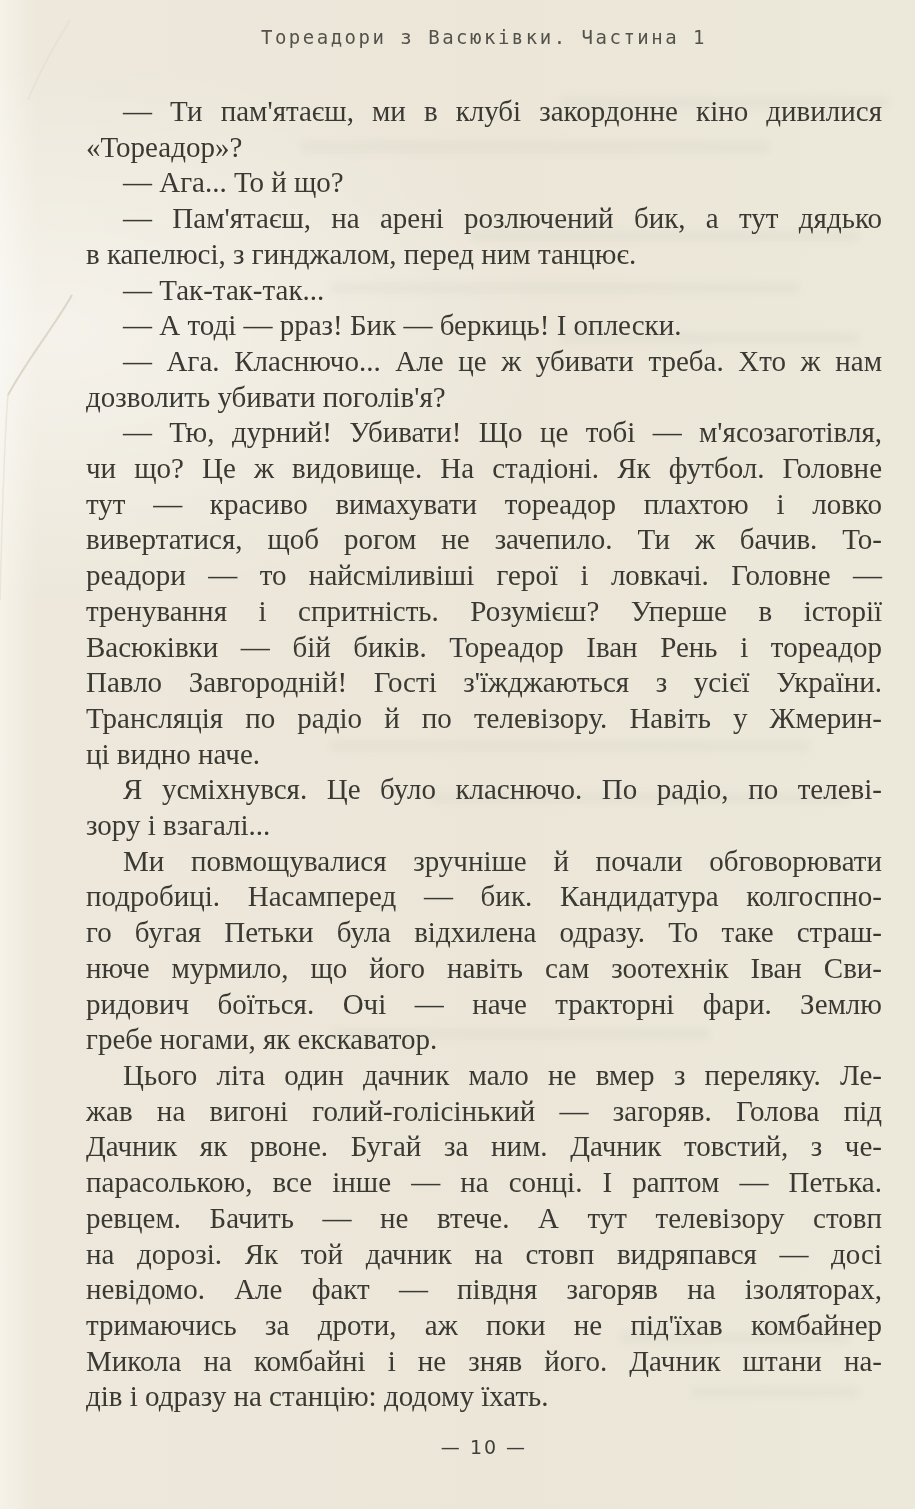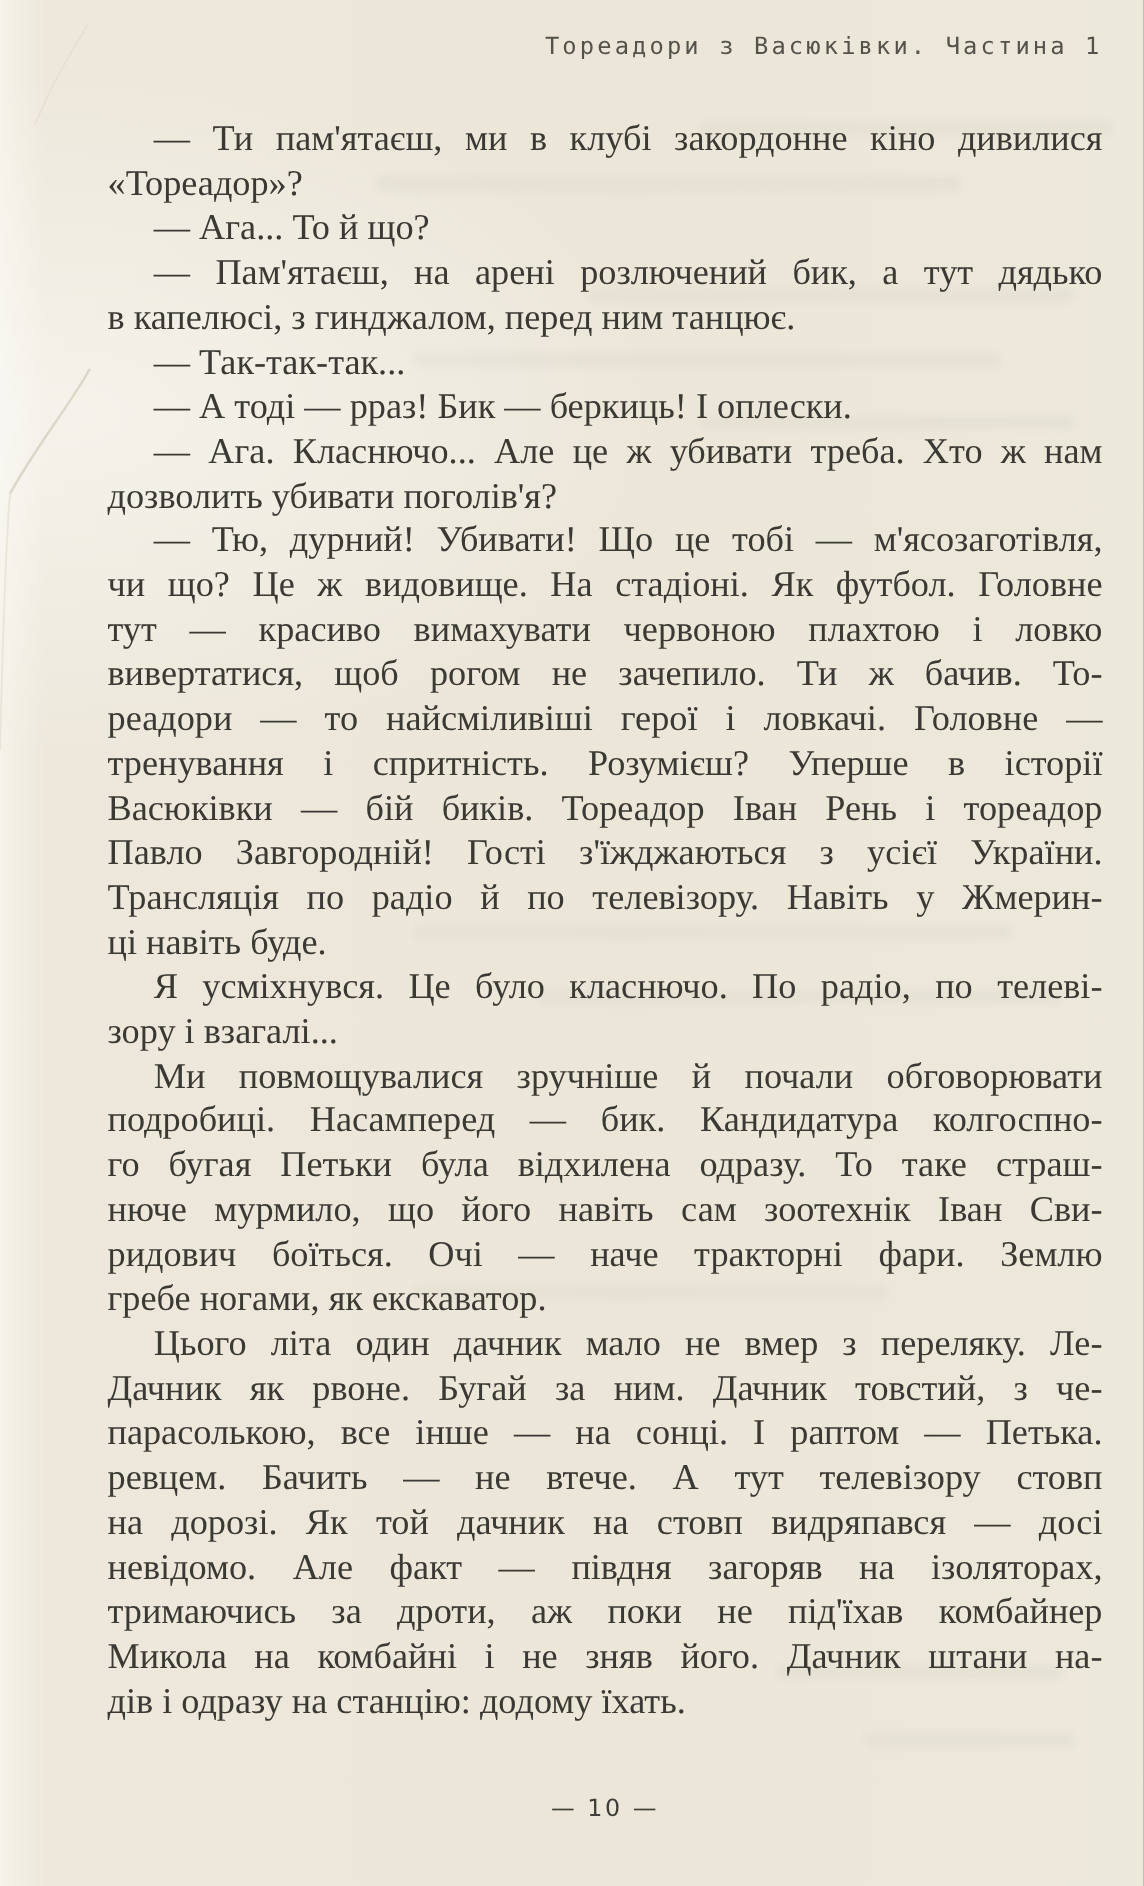--- a/index.html
+++ b/index.html
@@ -22,21 +22,21 @@
     background: #8a9080;
     opacity: 0.055;
     filter: blur(3px);
     border-radius: 6px;
   }
   .running-header {
     position: absolute;
     left: 86px;
     top: 26px;
     width: 796px;
-    text-align: right;
+    text-align: center;
     font-family: "DejaVu Sans Mono", monospace;
     font-size: 19px;
     letter-spacing: 2.5px;
     color: #53524b;
   }
   .body-text {
     position: absolute;
     left: 86px;
     top: 94px;
     width: 796px;
@@ -105,43 +105,44 @@
       <div class="paragraph">
         <div class="line first"><span>— А тоді — рраз! Бик — беркиць! І оплески.</span></div>
       </div>
       <div class="paragraph">
         <div class="line j first"><span>— Ага. Класнючо... Але це ж убивати треба. Хто ж нам</span></div>
         <div class="line"><span>дозволить убивати поголів'я?</span></div>
       </div>
       <div class="paragraph">
         <div class="line j first"><span>— Тю, дурний! Убивати! Що це тобі — м'ясозаготівля,</span></div>
         <div class="line j"><span>чи що? Це ж видовище. На стадіоні. Як футбол. Головне</span></div>
-        <div class="line j"><span>тут — красиво вимахувати червоною плахтою і ловко</span></div>
+        <div class="line j"><span>тут — красиво вимахувати тореадор плахтою і ловко</span></div>
         <div class="line j"><span>вивертатися, щоб рогом не зачепило. Ти ж бачив. То-</span></div>
         <div class="line j"><span>реадори — то найсміливіші герої і ловкачі. Головне —</span></div>
         <div class="line j"><span>тренування і спритність. Розумієш? Уперше в історії</span></div>
         <div class="line j"><span>Васюківки — бій биків. Тореадор Іван Рень і тореадор</span></div>
         <div class="line j"><span>Павло Завгородній! Гості з'їжджаються з усієї України.</span></div>
         <div class="line j"><span>Трансляція по радіо й по телевізору. Навіть у Жмерин-</span></div>
-        <div class="line"><span>ці навіть буде.</span></div>
+        <div class="line"><span>ці видно наче.</span></div>
       </div>
       <div class="paragraph">
         <div class="line j first"><span>Я усміхнувся. Це було класнючо. По радіо, по телеві-</span></div>
         <div class="line"><span>зору і взагалі...</span></div>
       </div>
       <div class="paragraph">
         <div class="line j first"><span>Ми повмощувалися зручніше й почали обговорювати</span></div>
         <div class="line j"><span>подробиці. Насамперед — бик. Кандидатура колгоспно-</span></div>
         <div class="line j"><span>го бугая Петьки була відхилена одразу. То таке страш-</span></div>
         <div class="line j"><span>нюче мурмило, що його навіть сам зоотехнік Іван Сви-</span></div>
         <div class="line j"><span>ридович боїться. Очі — наче тракторні фари. Землю</span></div>
         <div class="line"><span>гребе ногами, як екскаватор.</span></div>
       </div>
       <div class="paragraph">
         <div class="line j first"><span>Цього літа один дачник мало не вмер з переляку. Ле-</span></div>
+        <div class="line j"><span>жав на вигоні голий-голісінький — загоряв. Голова під</span></div>
         <div class="line j"><span>Дачник як рвоне. Бугай за ним. Дачник товстий, з че-</span></div>
         <div class="line j"><span>парасолькою, все інше — на сонці. І раптом — Петька.</span></div>
         <div class="line j"><span>ревцем. Бачить — не втече. А тут телевізору стовп</span></div>
         <div class="line j"><span>на дорозі. </span><span class="it">Як</span><span> той дачник на стовп видряпався — досі</span></div>
         <div class="line j"><span>невідомо. Але факт — півдня загоряв на ізоляторах,</span></div>
         <div class="line j"><span>тримаючись за дроти, аж поки не під'їхав комбайнер</span></div>
         <div class="line j"><span>Микола на комбайні і не зняв його. Дачник штани на-</span></div>
         <div class="line"><span>дів і одразу на станцію: додому їхать.</span></div>
       </div>
     </div>

